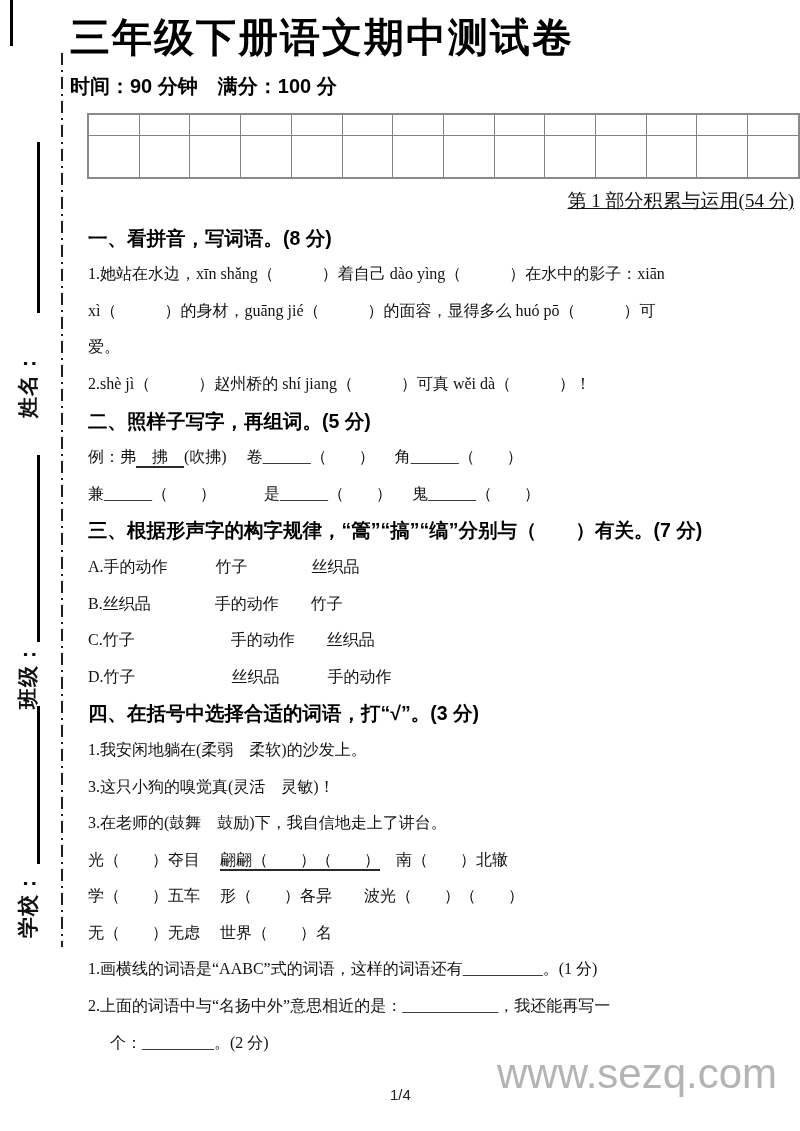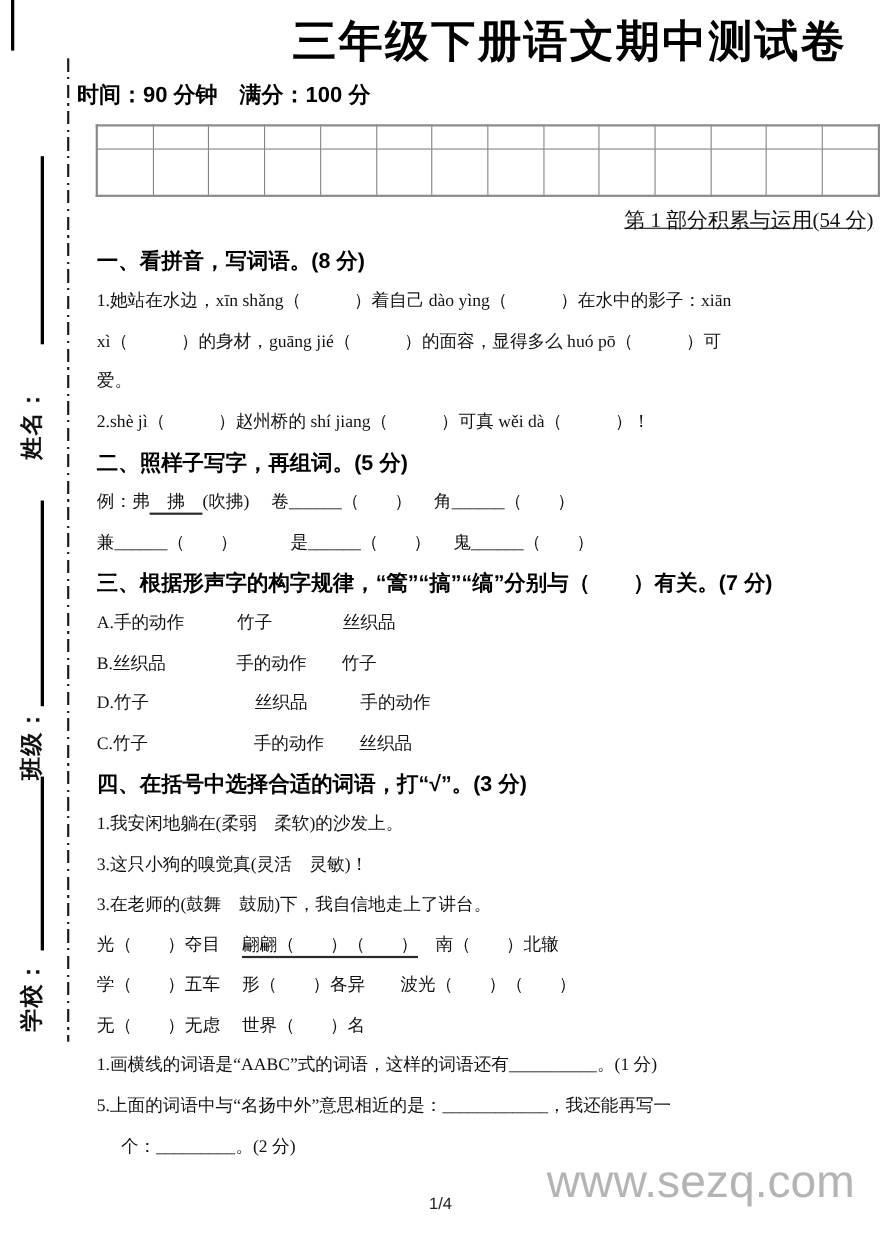--- a/index.html
+++ b/index.html
@@ -15,21 +15,21 @@
   .wl-class{top:455px;height:187px;}
   .wl-school{top:706px;height:158px;}
   .v-label{position:absolute;width:84px;height:26px;line-height:26px;text-align:center;
     transform:rotate(-90deg);font-size:21px;font-weight:600;letter-spacing:1px;
     font-family:"Liberation Serif",serif;}
   .vl-name{left:-14px;top:372px;}
   .vl-class{left:-14px;top:663px;}
   .vl-school{left:-14px;top:892px;}
 
   
-  .title{position:absolute;top:10px;left:70px;width:700px;text-align:right;
+  .title{position:absolute;top:10px;left:70px;width:700px;text-align:left;
     font-family:"Liberation Sans",sans-serif;font-weight:900;font-size:40px;letter-spacing:2px;color:#000;}
   .subtitle{position:absolute;top:73px;left:70px;width:700px;
     font-family:"Liberation Sans",sans-serif;font-weight:bold;font-size:20px;color:#000;}
 
   
   .score-table{position:absolute;left:87px;top:113px;border-collapse:collapse;}
   .score-table td{border:1px solid #838383;width:50px;padding:0;}
   .score-table tr.r1 td{height:20px;}
   .score-table tr.r2 td{height:41px;}
   .score-table{border:2px solid #8a8a8a;}
@@ -111,30 +111,30 @@
       <div class="line body">1.她站在水边，xīn shǎng（　　　）着自己 dào yìng（　　　）在水中的影子：xiān</div>
       <div class="line body">xì（　　　）的身材，guāng jié（　　　）的面容，显得多么 huó pō（　　　）可</div>
       <div class="line body">爱。</div>
       <div class="line body">2.shè jì（　　　）赵州桥的 shí jiang（　　　）可真 wěi dà（　　　）！</div>
       <div class="line heading">二、照样子写字，再组词。(5 分)</div>
       <div class="line body"><span>例：弗</span><span class="ul">　拂　</span><span>(吹拂)　 卷______（　　）　 角______（　　）</span></div>
       <div class="line body">兼______（　　）　　　是______（　　）　 鬼______（　　）</div>
       <div class="line heading">三、根据形声字的构字规律，“篙”“搞”“缟”分别与（　　）有关。(7 分)</div>
       <div class="line body">A.手的动作　　　竹子　　　　丝织品</div>
       <div class="line body">B.丝织品　　　　手的动作　　竹子</div>
+      <div class="line body">C.竹子　　　　　　手的动作　　丝织品</div>
       <div class="line body">D.竹子　　　　　　丝织品　　　手的动作</div>
-      <div class="line body">C.竹子　　　　　　手的动作　　丝织品</div>
       <div class="line heading">四、在括号中选择合适的词语，打“√”。(3 分)</div>
       <div class="line body">1.我安闲地躺在(柔弱　柔软)的沙发上。</div>
       <div class="line body">3.这只小狗的嗅觉真(灵活　灵敏)！</div>
       <div class="line body">3.在老师的(鼓舞　鼓励)下，我自信地走上了讲台。</div>
       <div class="line body"><span>光（　　）夺目　 </span><span class="ul">翩翩（　　）（　　）</span><span>　南（　　）北辙</span></div>
       <div class="line body">学（　　）五车　 形（　　）各异　　波光（　　）（　　）</div>
       <div class="line body">无（　　）无虑　 世界（　　）名</div>
       <div class="line body">1.画横线的词语是“AABC”式的词语，这样的词语还有__________。(1 分)</div>
-      <div class="line body">5.上面的词语中与“名扬中外”意思相近的是：____________，我还能再写一</div>
+      <div class="line body">2.上面的词语中与“名扬中外”意思相近的是：____________，我还能再写一</div>
       <div class="line body indent">个：_________。(2 分)</div>
     </div>
 
   <div class="page-num">1/4</div>
   <div class="watermark">www.sezq.com</div>
 
 </div>
 
 </body></html>

